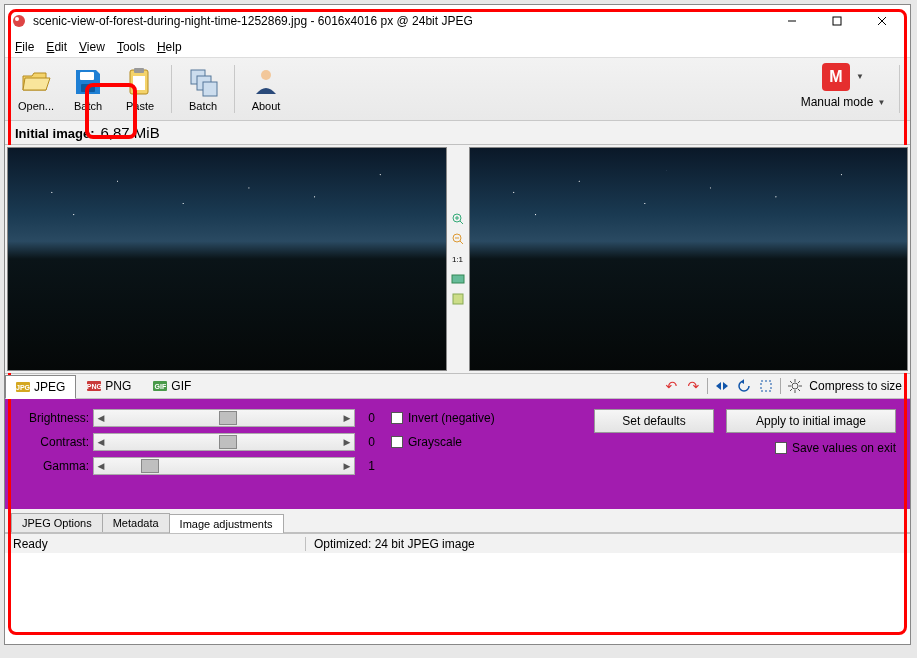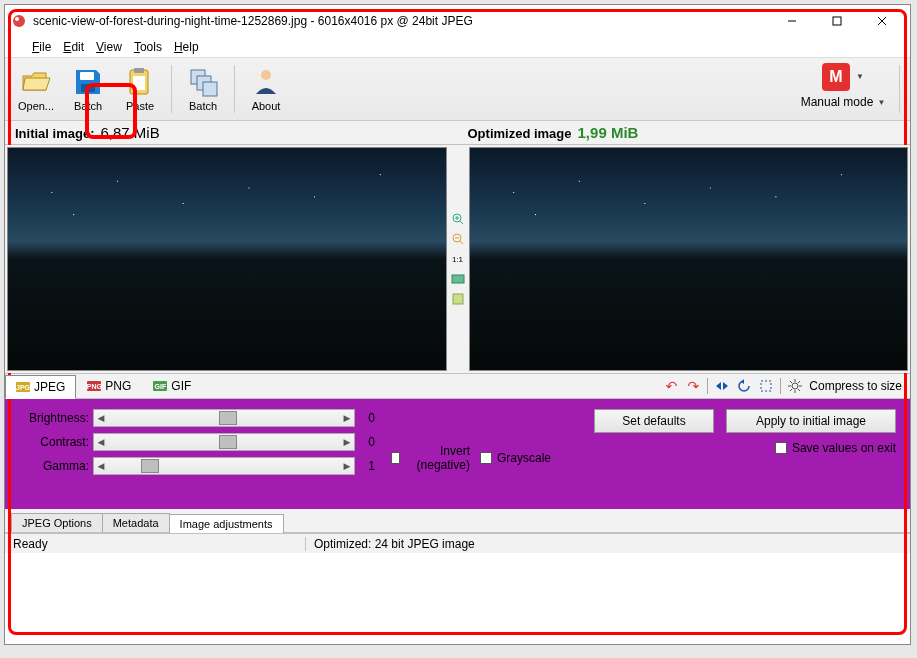--- a/index.html
+++ b/index.html
@@ -8,21 +8,21 @@
 .red-frame { position: absolute; left: 3px; top: 4px; right: 3px; bottom: 9px; border: 3px solid #ff0000; border-radius: 8px; pointer-events: none; }
 
 
 .titlebar { height: 30px; display: flex; align-items: center; padding: 16px 6px; background: #fff; }
 .titlebar .app-icon { width: 16px; height: 16px; margin-right: 6px; }
 .titlebar .title { flex: 1; color: #000; font-size: 12px; }
 .titlebar .win-btns { display: flex; }
 .win-btn { width: 45px; height: 28px; display: flex; align-items: center; justify-content: center; cursor: pointer; }
 
 
-.menubar { height: 20px; display: flex; align-items: center; padding: 0 21px; background: #fff; text-align: right; }
+.menubar { height: 20px; display: flex; align-items: center; padding: 0 4px; background: #fff; text-align: right; }
 .menubar .menu-item { padding: 2px 6px; cursor: pointer; }
 .menubar .menu-item u { text-decoration: underline; }
 
 
 .toolbar { height: 64px; background: linear-gradient(#f2f2f2,#e9e9e9); border-top: 1px solid #ddd; border-bottom: 1px solid #c8c8c8; display: flex; align-items: center; padding: 0 6px; gap: 2px; }
 .tool { display: flex; flex-direction: column; align-items: center; justify-content: center; width: 50px; height: 56px; cursor: pointer; border: 1px solid transparent; border-radius: 3px; }
 .tool .icon-box { width: 32px; height: 32px; display: flex; align-items: center; justify-content: center; }
 .tool .lbl { font-size: 11px; margin-top: 2px; }
 .tool-sep { width: 1px; height: 48px; background: #c8c8c8; margin: 0 4px; }
 .save-highlight { position: absolute; left: 80px; top: 78px; width: 52px; height: 56px; border: 4px solid #ff0000; border-radius: 8px; pointer-events: none; z-index: 5; }
@@ -73,21 +73,21 @@
 
 
 .adjust-panel { background: #a21caf; padding: 10px 10px 4px 10px; height: 110px; display: flex; gap: 16px; }
 .sliders { width: 360px; display: flex; flex-direction: column; gap: 6px; }
 .srow { display: flex; align-items: center; gap: 4px; }
 .srow .slabel { width: 74px; text-align: right; }
 .srow .strack { flex: 1; height: 18px; background: linear-gradient(#f6f6f6,#e8e8e8); border: 1px solid #aaa; position: relative; display: flex; align-items: center; }
 .srow .sarrow { width: 14px; text-align: center; cursor: pointer; color: #555; font-size: 9px; }
 .srow .sthumb { position: absolute; width: 18px; height: 14px; background: #bfbfbf; border: 1px solid #888; top: 1px; }
 .srow .sval { width: 16px; text-align: right; }
-.checks { width: 160px; display: flex; flex-direction: row; gap: 10px; padding-top: 2px; text-align: right; }
+.checks { width: 160px; display: flex; flex-direction: column; gap: 10px; padding-top: 2px; }
 .chk { display: flex; align-items: center; gap: 5px; cursor: pointer; }
 .chkbox { width: 12px; height: 12px; border: 1px solid #555; background: #fff; }
 .rightbtns { flex: 1; display: flex; flex-direction: column; gap: 8px; align-items: flex-end; padding-right: 4px; }
 .btnrow { display: flex; gap: 12px; }
 .wbtn { min-width: 120px; height: 24px; background: linear-gradient(#f6f6f6,#e4e4e4); border: 1px solid #999; cursor: pointer; display: flex; align-items: center; justify-content: center; padding: 0 16px; }
 
 
 .bottom-tabs { height: 24px; background: #f2f2f2; display: flex; align-items: flex-end; padding-left: 6px; border-bottom: 1px solid #c0c0c0; }
 .btab { padding: 3px 10px; border: 1px solid #aaa; border-bottom: none; background: #e8e8e8; cursor: pointer; margin-right: -1px; font-size: 11px; }
 .btab.active { background: #fff; position: relative; top: 1px; }
@@ -202,24 +202,20 @@
         </div>
     </div>
     <div class="tool-sep"></div>
   </div>
   <div class="save-highlight"></div>
 
   <div class="headers">
     <div class="hcell">
       <span class="hlabel">Initial image:</span>
       <span class="hval">6,87 MiB</span>
-    </div>
-    <div class="hcell">
-      <span class="hlabel">Optimized image</span>
-      <span class="hval green">1,99 MiB</span>
     </div>
   </div>
 
   <div class="preview-area">
     <div class="pane">
         <div class="night-sky"></div>
       </div>
     <div class="mid-tools">
       <span class="mid-tool">
           <svg viewBox="0 0 14 14">

